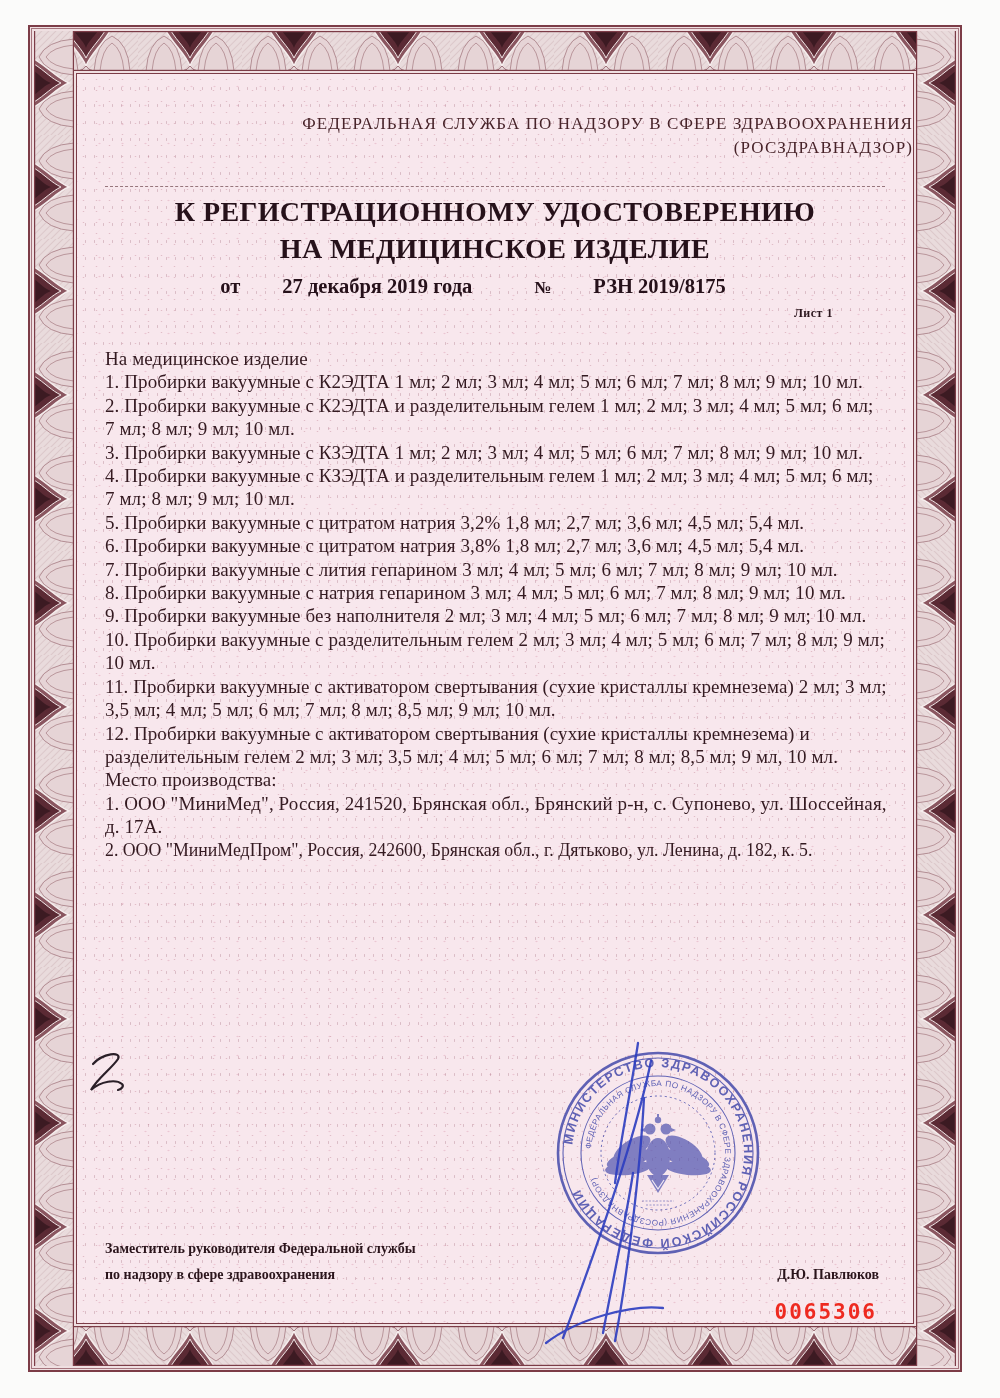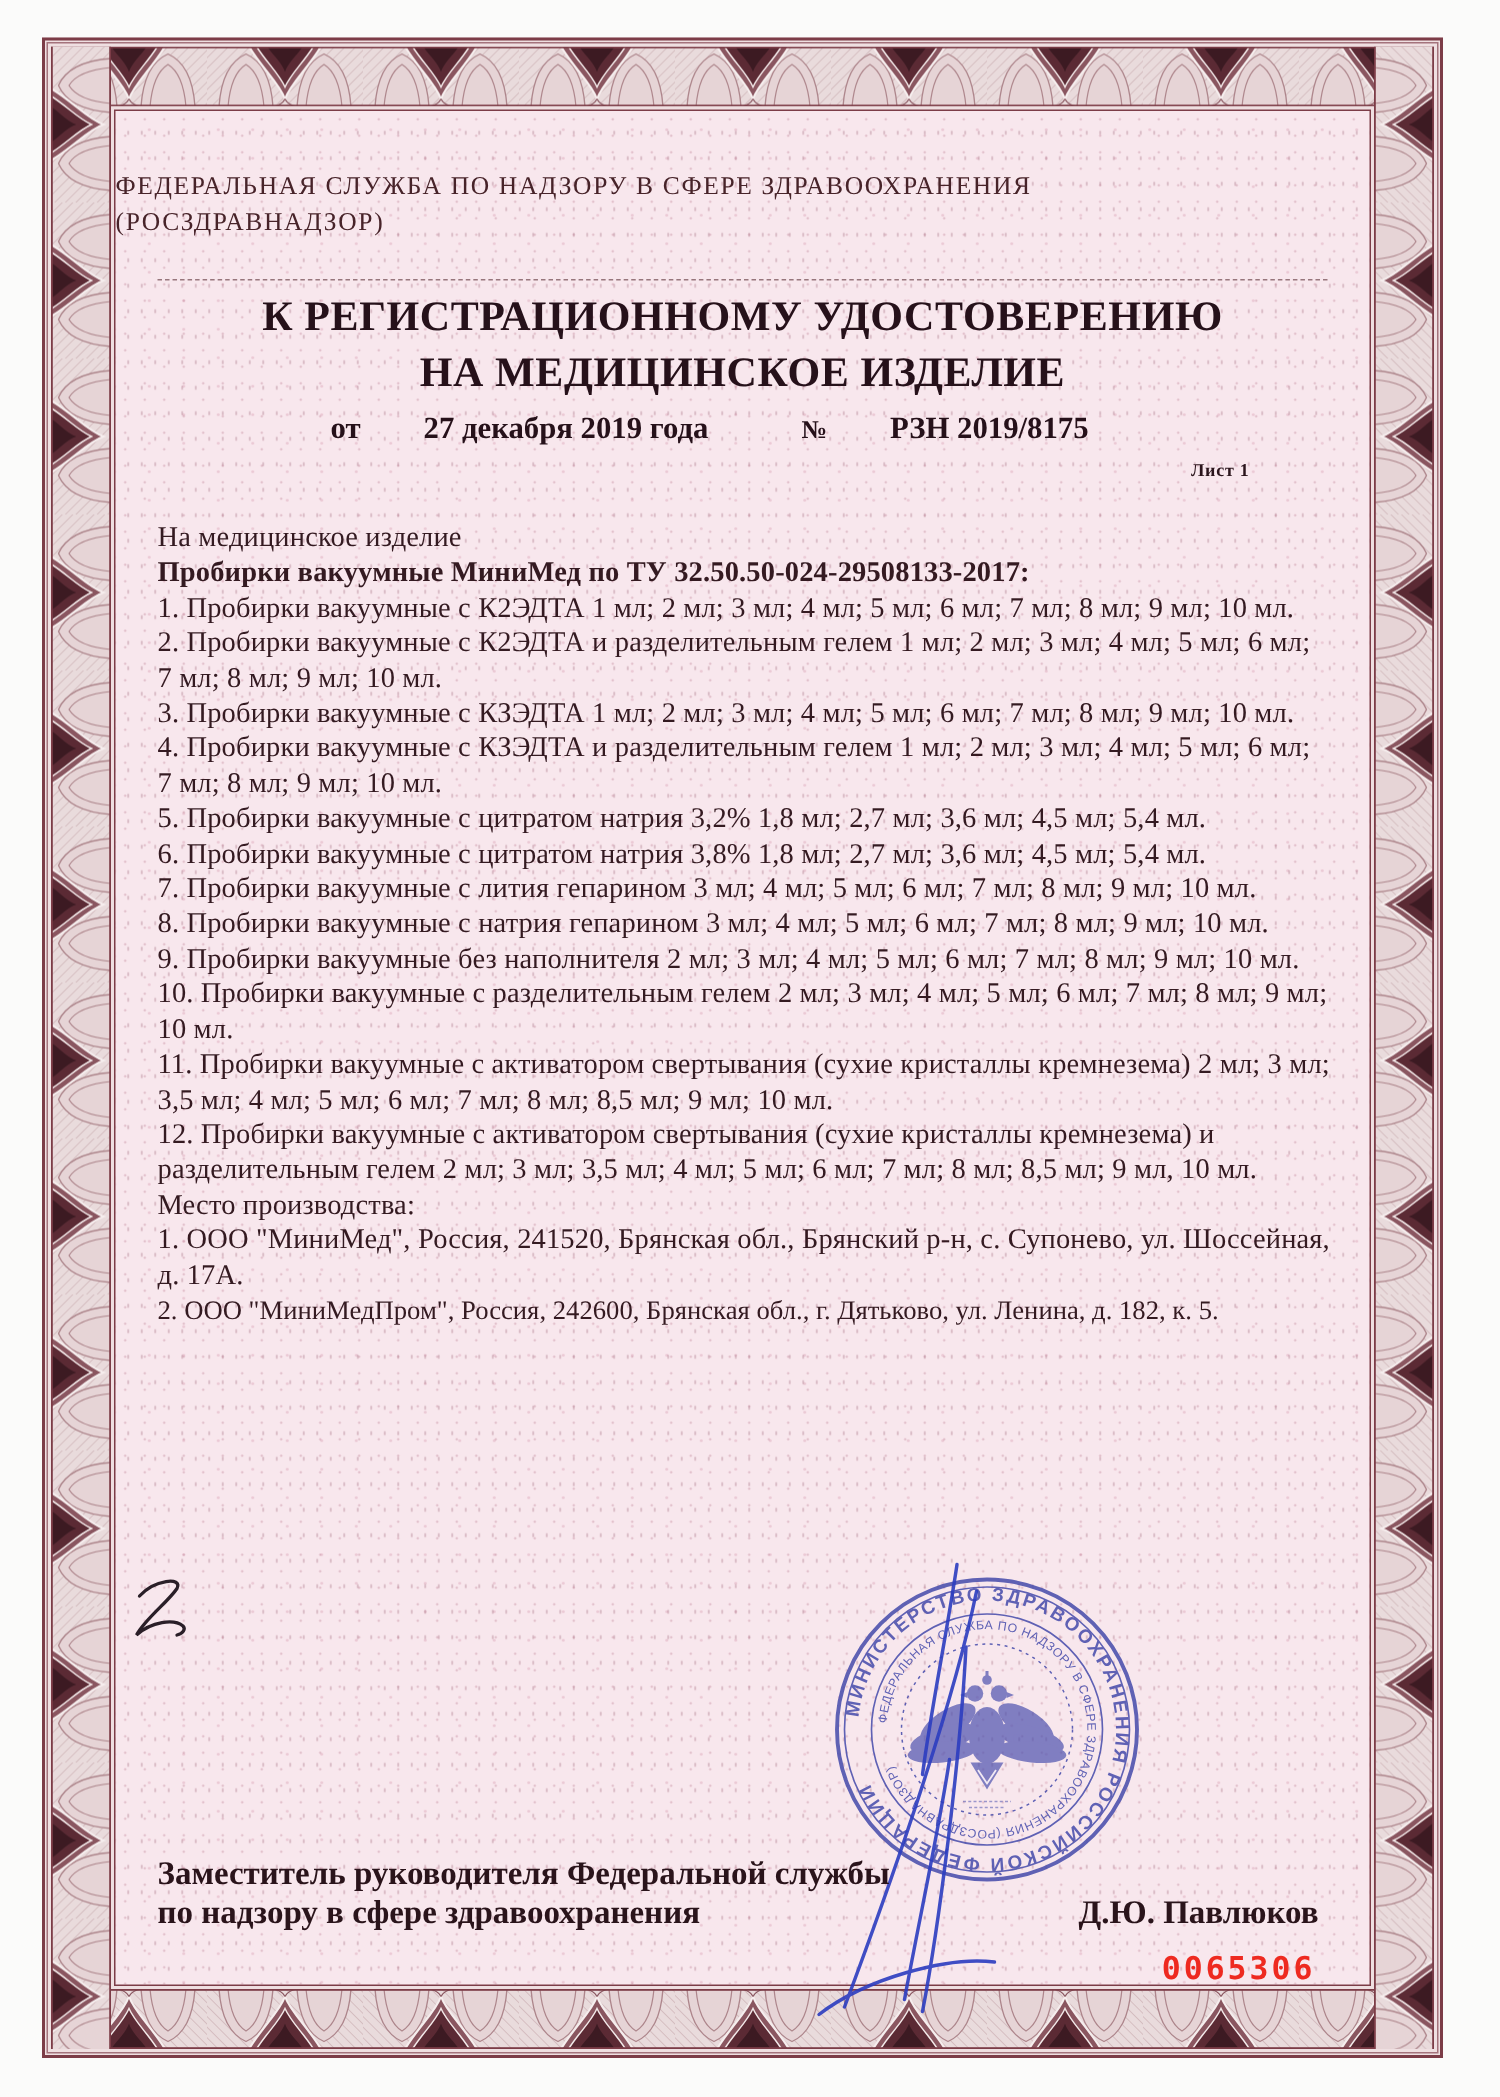--- a/index.html
+++ b/index.html
@@ -17,39 +17,39 @@
 
   .content{position:absolute;inset:46px;border:1px solid #7c3c47;z-index:2;
      background-color:#f8e7ed;
      background-image:
        radial-gradient(rgba(186,120,140,.38) .6px, transparent 1.1px),
        radial-gradient(rgba(150,90,110,.30) .5px, transparent 1px),
        radial-gradient(rgba(221,168,186,.50) .7px, transparent 1.3px);
      background-size:13px 11px, 9px 17px, 23px 19px;
      background-position:0 0, 4px 6px, 11px 3px;}
 
-  .org{margin-top:38px;text-align:left;font-size:17px;line-height:24px;
+  .org{margin-top:38px;text-align:right;font-size:17px;line-height:24px;
        letter-spacing:1.1px;color:#472329;}
   .divider{height:0;border-top:1px dashed #97767c;margin:26px 28px 0 28px;}
   .title-block{margin-top:6px;text-align:center;font-weight:bold;font-size:28px;
        line-height:37px;color:#26111a;letter-spacing:.4px;}
   .dateline{display:flex;justify-content:center;align-items:baseline;gap:16px;
        font-weight:bold;font-size:20.5px;color:#26111a;margin-top:8px;transform:translateX(-22px);}
   .dateline .gap-s{width:10px;} .dateline .gap-l{width:30px;}
   .numsign{font-size:17px;}
   .sheet{margin-top:8px;text-align:right;padding-right:80px;font-weight:bold;
        font-size:12px;color:#2b151c;letter-spacing:.5px;}
 
   .body{margin:26px 26px 0 28px;font-size:19px;line-height:23.4px;color:#341a21;letter-spacing:.1px;}
   .body p{margin:0;}
   .product-title{font-weight:bold;}
   .sites p:last-child{white-space:nowrap;font-size:17.8px;letter-spacing:0;}
 
   .sign-row{position:absolute;left:28px;right:34px;top:1162px;display:flex;
-       justify-content:space-between;font-weight:bold;font-size:22px;
+       justify-content:space-between;font-weight:bold;font-size:14px;
        line-height:26px;color:#2a141b;z-index:4;}
   .sign-name{align-self:flex-end;}
   .serial{position:absolute;right:36px;top:1226px;z-index:4;
        font-family:"DejaVu Sans Mono", monospace;font-weight:bold;font-size:21px;
        letter-spacing:2px;color:#ee2a20;}
 
   .stamp{position:absolute;left:473px;top:971px;width:216px;height:216px;z-index:3;
        filter:blur(.4px);opacity:.88;}
   .autograph{position:absolute;left:455px;top:950px;width:220px;height:340px;z-index:4;}
   .zmark{position:absolute;left:8px;top:976px;width:54px;height:54px;z-index:4;}
@@ -146,21 +146,20 @@
         <span class="gap-l"></span>
         <span class="numsign">№</span>
         <span class="gap-s"></span>
         <span>РЗН 2019/8175</span>
       </div>
 
       <div class="sheet">Лист 1</div>
 
       <div class="body">
         <p>На медицинское изделие</p>
-        <p class="product-title">Пробирки вакуумные МиниМед по ТУ 32.50.50-024-29508133-2017:</p>
         <div>
 
         <p>1. Пробирки вакуумные с К2ЭДТА 1 мл; 2 мл; 3 мл; 4 мл; 5 мл; 6 мл; 7 мл; 8 мл; 9 мл; 10 мл.</p>
             <p>2. Пробирки вакуумные с К2ЭДТА и разделительным гелем 1 мл; 2 мл; 3 мл; 4 мл; 5 мл; 6 мл; 7 мл; 8 мл; 9 мл; 10 мл.</p>
             <p>3. Пробирки вакуумные с КЗЭДТА 1 мл; 2 мл; 3 мл; 4 мл; 5 мл; 6 мл; 7 мл; 8 мл; 9 мл; 10 мл.</p>
             <p>4. Пробирки вакуумные с КЗЭДТА и разделительным гелем 1 мл; 2 мл; 3 мл; 4 мл; 5 мл; 6 мл; 7 мл; 8 мл; 9 мл; 10 мл.</p>
             <p>5. Пробирки вакуумные с цитратом натрия 3,2% 1,8 мл; 2,7 мл; 3,6 мл; 4,5 мл; 5,4 мл.</p>
             <p>6. Пробирки вакуумные с цитратом натрия 3,8% 1,8 мл; 2,7 мл; 3,6 мл; 4,5 мл; 5,4 мл.</p>
             <p>7. Пробирки вакуумные с лития гепарином 3 мл; 4 мл; 5 мл; 6 мл; 7 мл; 8 мл; 9 мл; 10 мл.</p>
             <p>8. Пробирки вакуумные с натрия гепарином 3 мл; 4 мл; 5 мл; 6 мл; 7 мл; 8 мл; 9 мл; 10 мл.</p>

